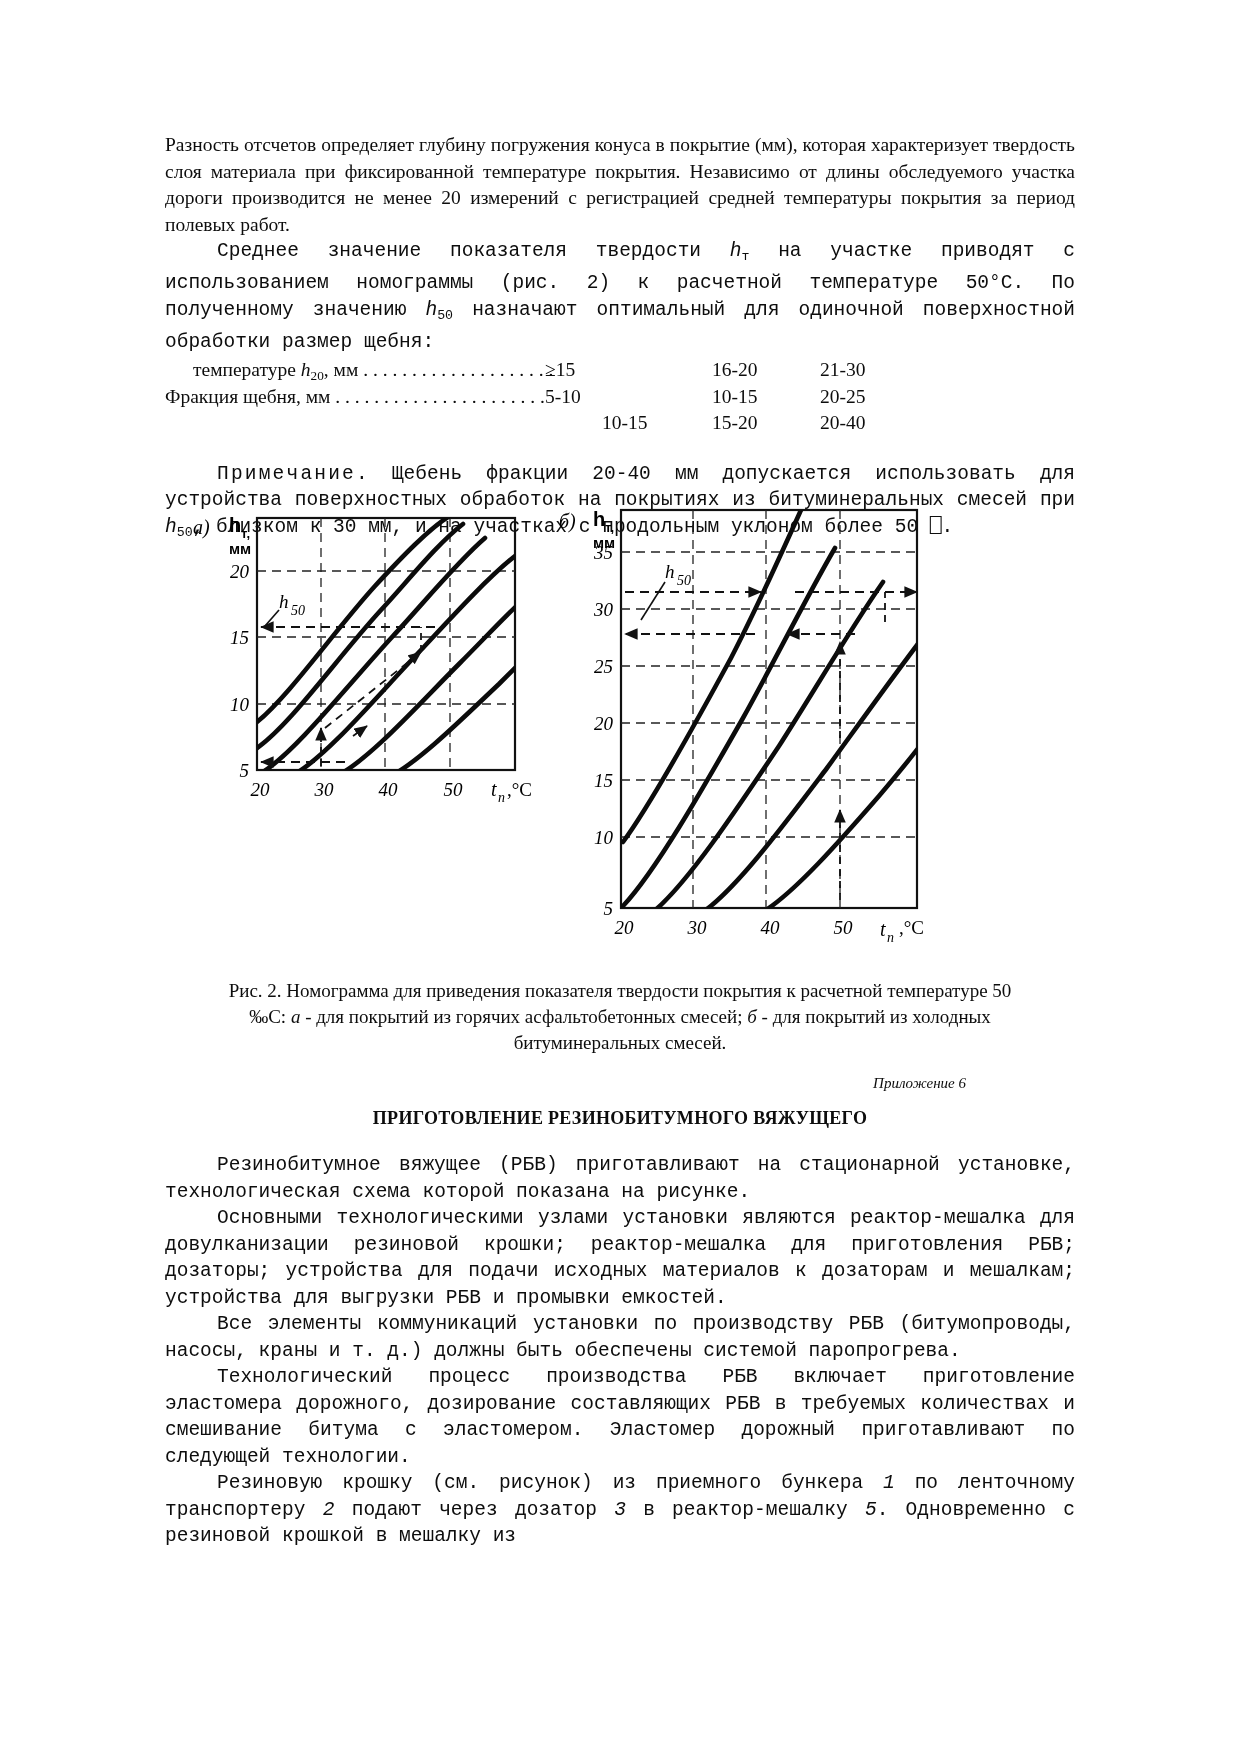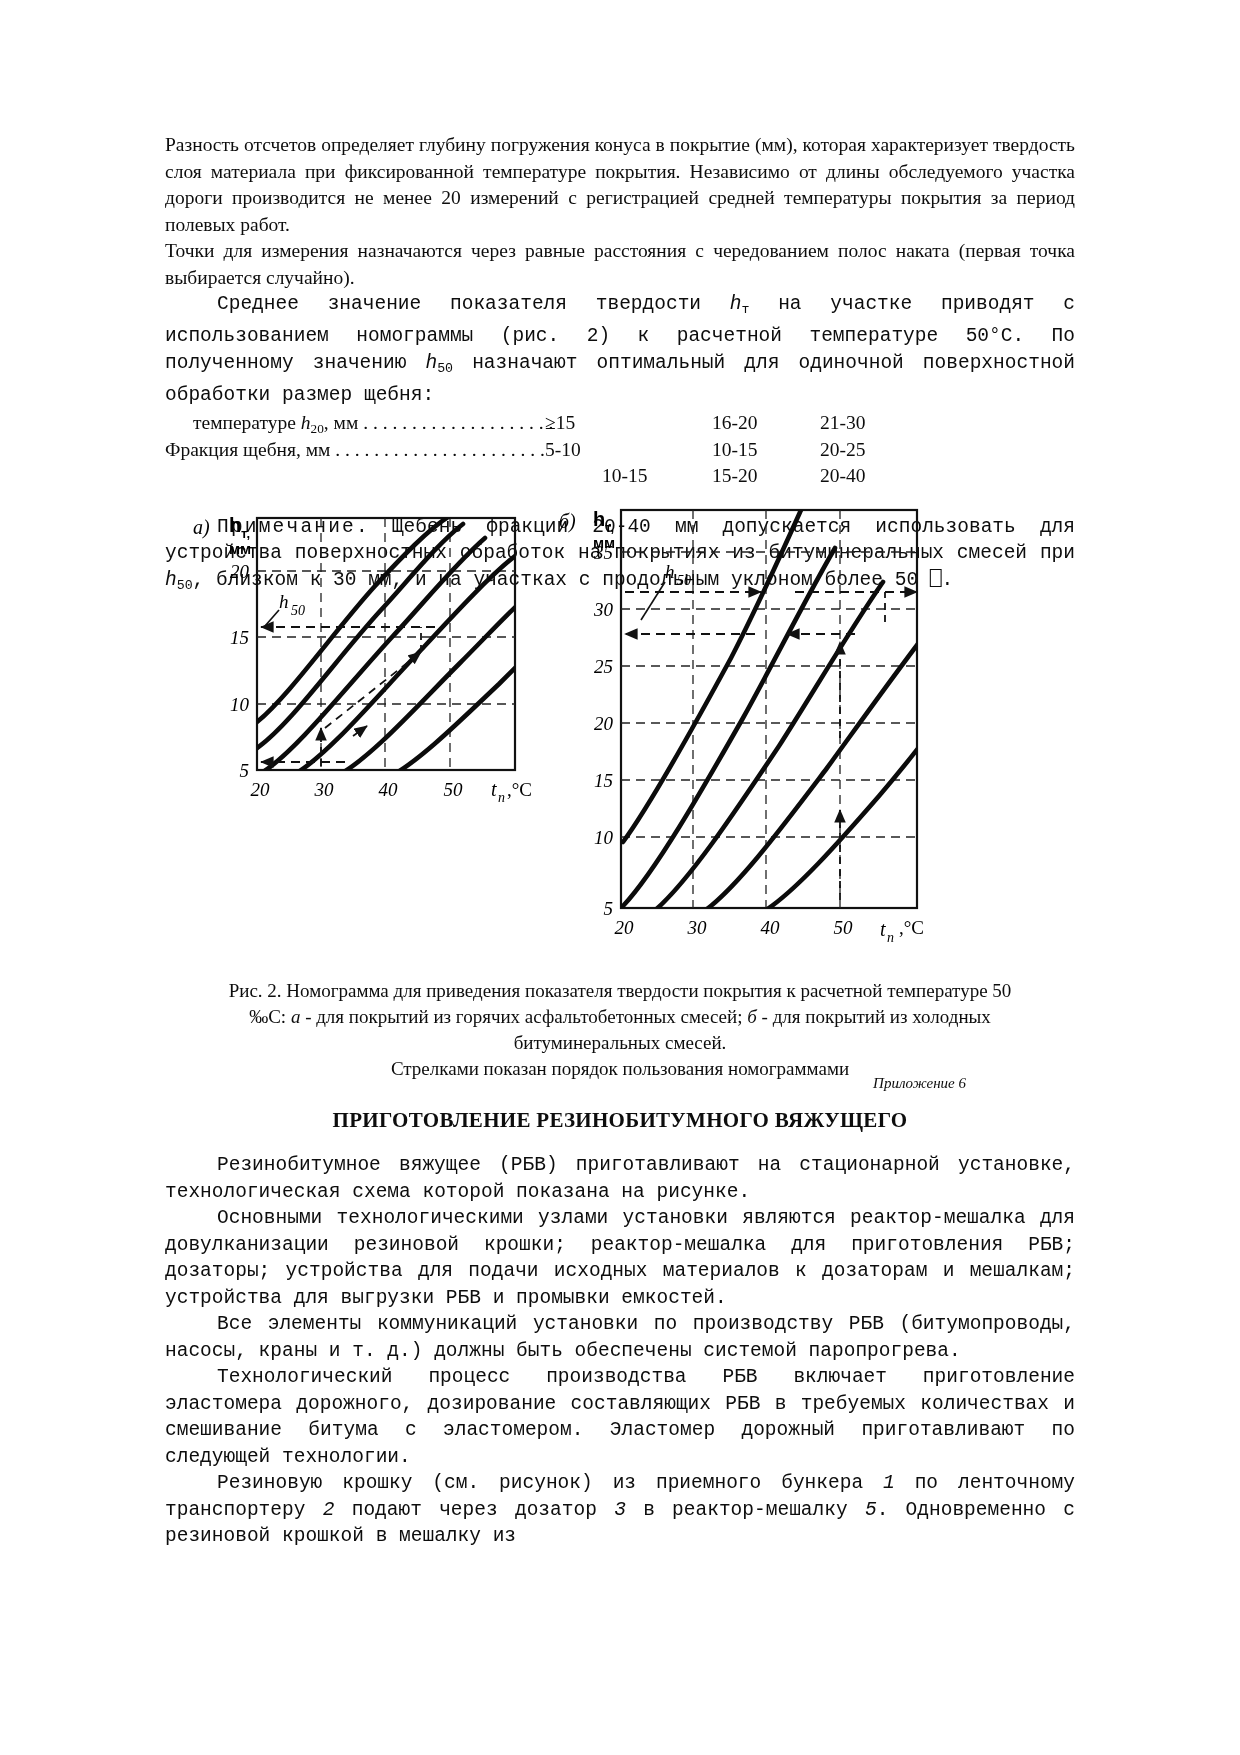--- a/index.html
+++ b/index.html
@@ -88,42 +88,41 @@
     top: 1075px;
     font-size: 15px;
     font-style: italic;
   }
   .appendix-title {
     position: absolute;
     left: 165px;
     top: 1108px;
     width: 910px;
     text-align: center;
-    font-size: 21px;
+    font-size: 18px;
     font-weight: bold;
     letter-spacing: 0.3px;
   }
   .tail {
     position: absolute;
     left: 165px;
     top: 1152px;
     width: 910px;
   }
   .tail p { margin: 0 0 0 0; }
 </style>
 </head>
 <body>
 
 <div class="page">
 
   <div class="content">
 
     <p class="just">Разность отсчетов определяет глубину погружения конуса в покрытие (мм), которая характеризует твердость слоя материала при фиксированной температуре покрытия. Независимо от длины обследуемого участка дороги производится не менее 20 измерений с регистрацией средней температуры покрытия за период полевых работ.</p>
 
-    <p class="just">Точки для измерения назначаются через равные расстояния с чередованием полос наката (первая точка выбирается случайно).</p>
 
     <p class="just indent"><span>Среднее значение показателя твердости </span><i><span>h</span></i><sub>т</sub><span> на участке приводят с использованием номограммы (рис. 2) к расчетной температуре 50°С. По полученному значению </span><i><span>h</span></i><sub>50</sub><span> назначают оптимальный для одиночной поверхностной обработки размер щебня:</span></p>
 
 
     <div class="list-block">
 
       <div class="lrow ind1">
         <span class="lead"><span>температуре </span><i>h</i><sub>20</sub><span>, мм</span><span> . . . . . . . . . . . . . . . . . . . .</span></span>
         <span class="c1">≥15</span>
         <span class="c2">16-20</span>
@@ -297,21 +296,20 @@
         <text x="332" y="450" font-size="14" font-style="italic" font-family="'Liberation Serif',serif">п</text>
         <text x="344" y="442" font-size="19" font-family="'Liberation Serif',serif">,°С</text>
       </svg>
     </div>
 
   </div>
 
   <div class="caption">
     <div>Рис. 2. Номограмма для приведения показателя твердости покрытия к расчетной температуре 50</div>
     <div><span>‰С: </span><i>а</i><span> - для покрытий из горячих асфальтобетонных смесей; </span><i>б</i><span> - для покрытий из холодных битуминеральных смесей.</span></div>
-    <div>Стрелками показан порядок пользования номограммами</div>
   </div>
 
   <div class="appendix-label">Приложение 6</div>
   <div class="appendix-title">ПРИГОТОВЛЕНИЕ РЕЗИНОБИТУМНОГО ВЯЖУЩЕГО</div>
 
   <div class="tail">
     <p class="just indent">Резинобитумное вяжущее (РБВ) приготавливают на стационарной установке, технологическая схема которой показана на рисунке.</p>
     <p class="just indent">Основными технологическими узлами установки являются реактор-мешалка для довулканизации резиновой крошки; реактор-мешалка для приготовления РБВ; дозаторы; устройства для подачи исходных материалов к дозаторам и мешалкам; устройства для выгрузки РБВ и промывки емкостей.</p>
     <p class="just indent">Все элементы коммуникаций установки по производству РБВ (битумопроводы, насосы, краны и т. д.) должны быть обеспечены системой паропрогрева.</p>
     <p class="just indent">Технологический процесс производства РБВ включает приготовление эластомера дорожного, дозирование составляющих РБВ в требуемых количествах и смешивание битума с эластомером. Эластомер дорожный приготавливают по следующей технологии.</p>

